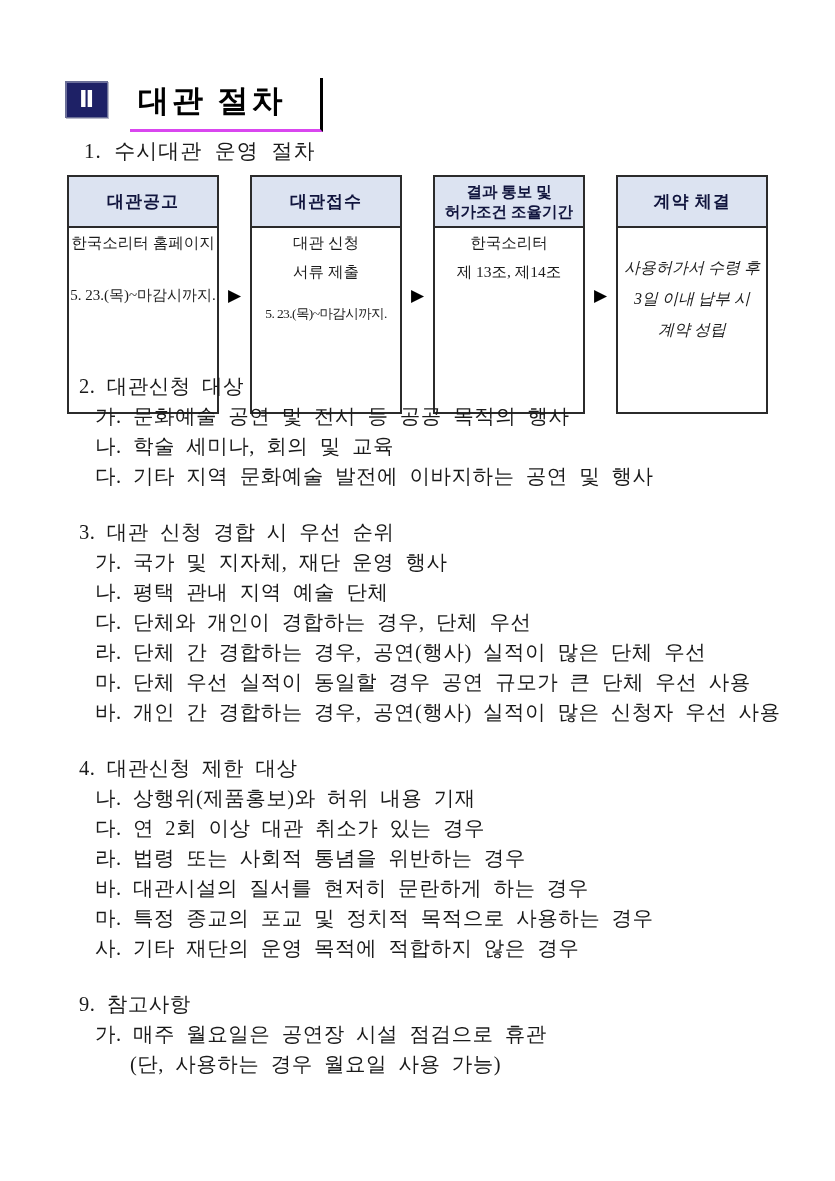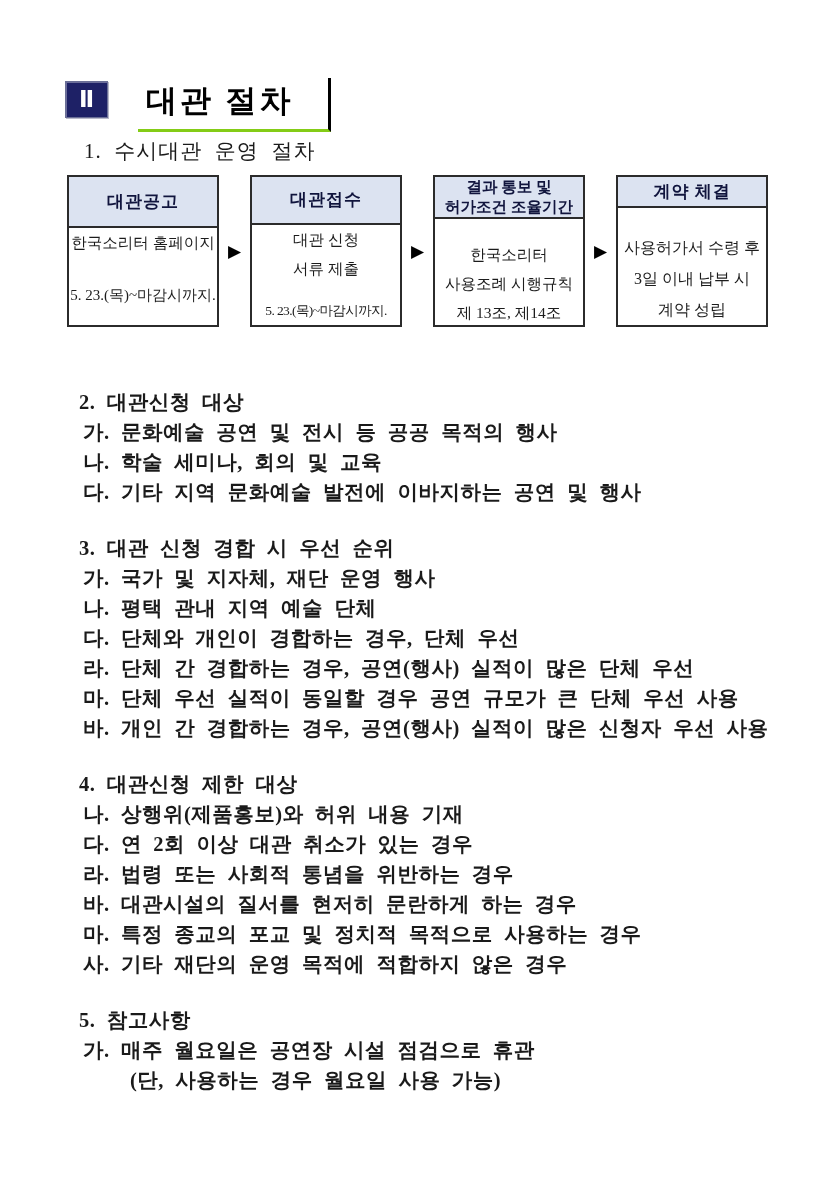--- a/index.html
+++ b/index.html
@@ -32,23 +32,23 @@
     color: #ffffff;
     display: flex;
     align-items: center;
     justify-content: center;
     font-family: "Liberation Sans", "DejaVu Sans", sans-serif;
     font-size: 23px;
     font-weight: bold;
     margin-top: 3px;
   }
   .title-wrap {
-    margin-left: 30px;
+    margin-left: 22px;
     padding: 2px 34px 7px 8px;
-    border-bottom: 3px solid #84cc16;
+    border-bottom: 3px solid #d946ef;
     border-right: 3px solid #000;
   }
   .page-title {
     font-family: "Liberation Sans", "DejaVu Sans", sans-serif;
     font-weight: 800;
     font-size: 31px;
     letter-spacing: 3px;
     color: #000;
   }
 
@@ -63,21 +63,21 @@
     text-align: center;
   }
 
   
   .flowchart {
     position: absolute;
     top: 175px;
     left: 67px;
     display: flex;
     align-items: stretch;
-    height: 152px;
+    height: 239px;
   }
   .flow-box {
     width: 152px;
     border: 2px solid #2b2b2b;
     background: #ffffff;
     display: flex;
     flex-direction: column;
   }
   .flow-box .hd {
     height: 51px;
@@ -98,51 +98,50 @@
     flex: 1;
     text-align: center;
     font-size: 15.5px;
     color: #1c1c1c;
   }
   .bd .bline { line-height: 29px; }
   .box1 .bd { }
   .box1 .date-line { margin-top: 24px; font-size: 15px; }
   .box2 .bd { }
   .box2 .date-line { margin-top: 13px; font-size: 13.5px; letter-spacing: -0.6px; }
-  .box3 .bd { padding-top: 21px; }
+  .box3 .bd { }
   .box4 .bd { padding-top: 24px; font-size: 16px; }
-  .box4 .bline { line-height: 31px; }
+  .box4 .bline { line-height: 31px; font-style: italic; }
   .flow-arrow {
     width: 31px;
     display: flex;
     align-items: center;
     justify-content: center;
     font-size: 17px;
     color: #000;
     font-family: "DejaVu Sans", sans-serif;
   }
 
   
   .sections {
     position: absolute;
-    top: 387px;
+    top: 371px;
     left: 79px;
     width: 720px;
-    font-weight: bold;
   }
   .section { margin-top: 26px; }
   .section:first-child { margin-top: 0; }
   .section-heading {
     font-size: 20.5px;
     line-height: 30px;
     word-spacing: 0.28em;
     letter-spacing: 0.5px;
   }
   .item {
-    margin-left: 4px;
+    margin-left: 16px;
     font-size: 20.5px;
     line-height: 30px;
     word-spacing: 0.28em;
     letter-spacing: 0.5px;
   }
   .item.sub { margin-left: 51px; }
 </style>
 </head>
 <body>
 
@@ -186,21 +185,20 @@
 
     <div class="flow-arrow">▶</div>
 
     <div class="flow-box box3">
       <div class="hd two-line">
         <span>결과 통보 및</span>
         <span>허가조건 조율기간</span>
       </div>
       <div class="bd">
         <div class="bline">한국소리터</div>
-        <div class="bline">사용조례 시행규칙</div>
         <div class="bline">제 13조, 제14조</div>
       </div>
     </div>
 
     <div class="flow-arrow">▶</div>
 
     <div class="flow-box box4">
       <div class="hd">
         <span>계약 체결</span>
       </div>
@@ -236,20 +234,20 @@
       <div class="section-heading">4. 대관신청 제한 대상</div>
       <div class="item">나. 상행위(제품홍보)와 허위 내용 기재</div>
       <div class="item">다. 연 2회 이상 대관 취소가 있는 경우</div>
       <div class="item">라. 법령 또는 사회적 통념을 위반하는 경우</div>
       <div class="item">바. 대관시설의 질서를 현저히 문란하게 하는 경우</div>
       <div class="item">마. 특정 종교의 포교 및 정치적 목적으로 사용하는 경우</div>
       <div class="item">사. 기타 재단의 운영 목적에 적합하지 않은 경우</div>
     </div>
 
     <div class="section">
-      <div class="section-heading">5. 참고사항</div>
+      <div class="section-heading">9. 참고사항</div>
       <div class="item">가. 매주 월요일은 공연장 시설 점검으로 휴관</div>
       <div class="item sub">(단, 사용하는 경우 월요일 사용 가능)</div>
     </div>
 
   </div>
 
 </div>
 
 </body></html>

